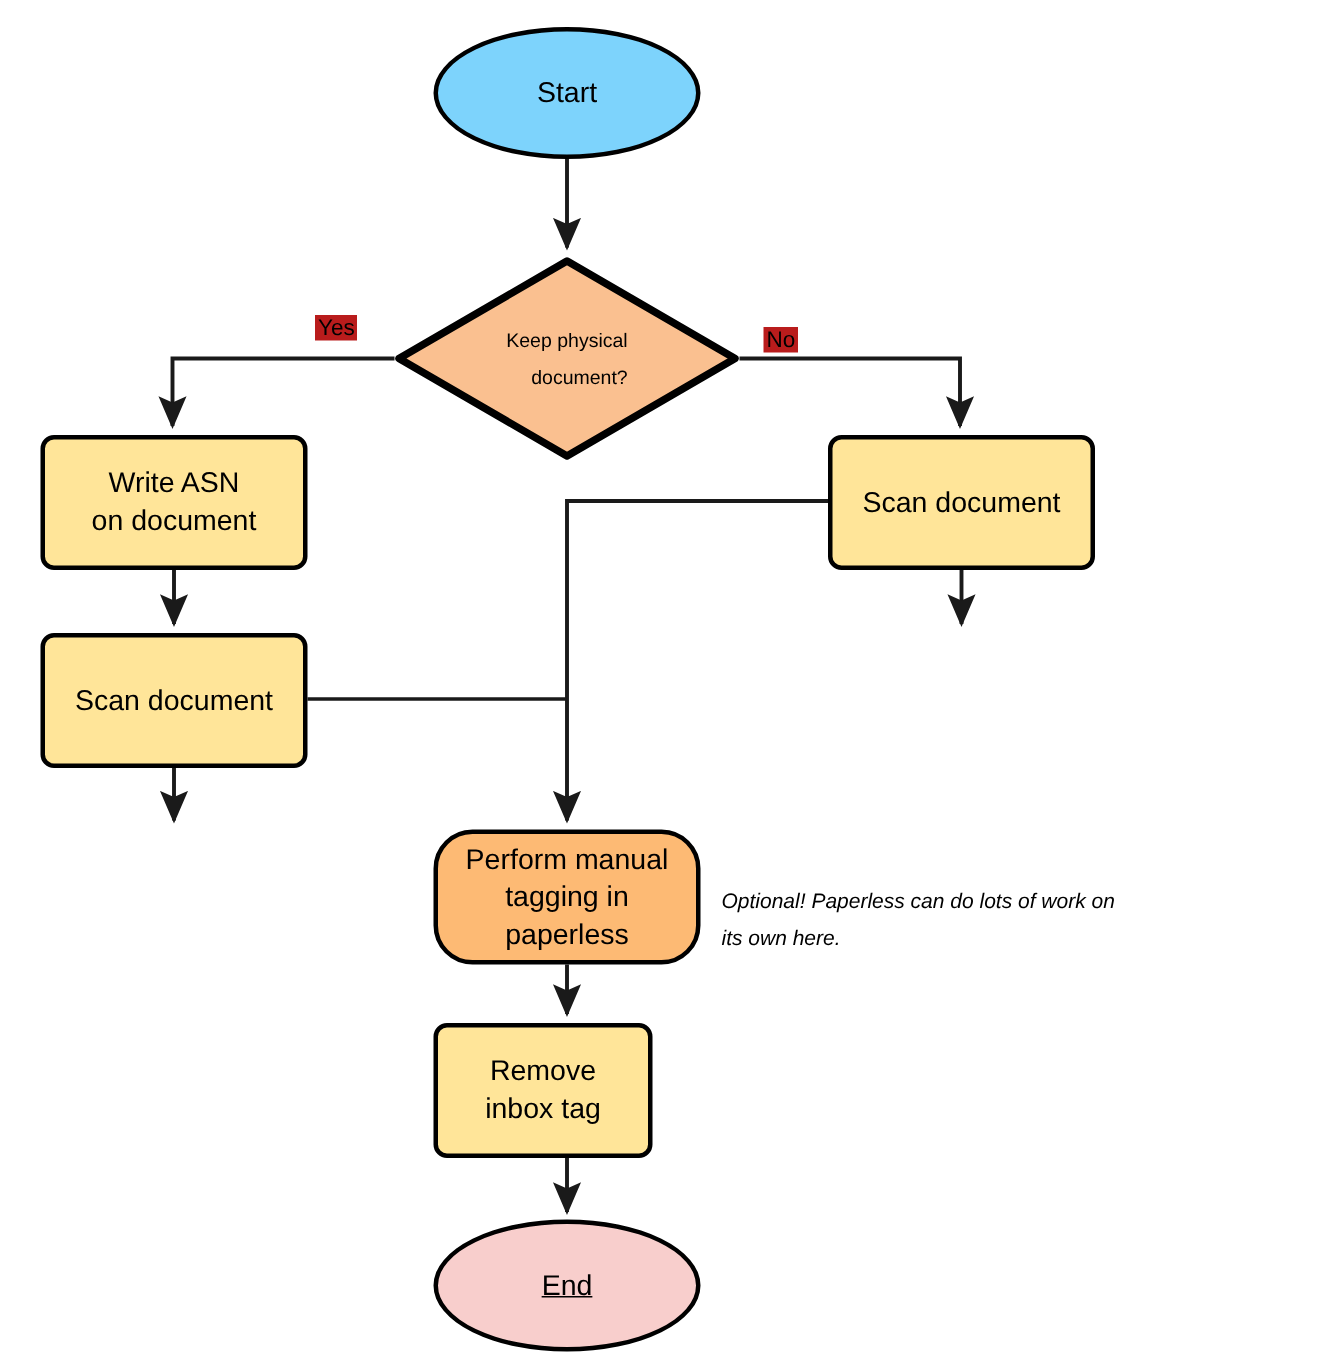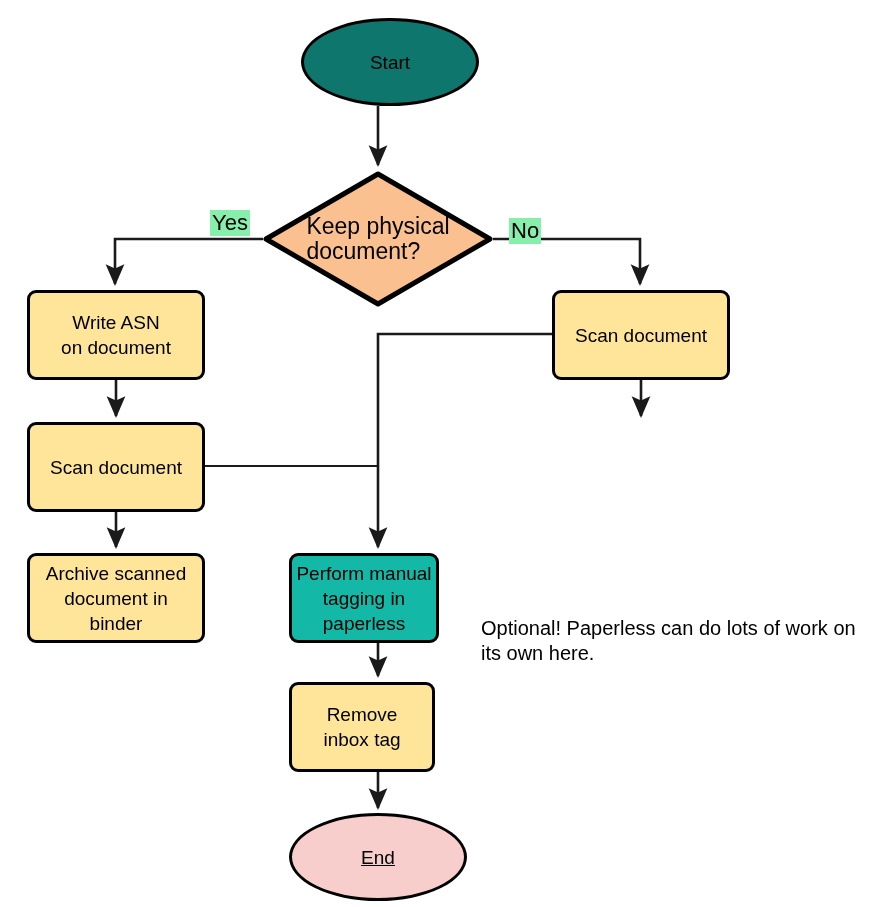--- a/index.html
+++ b/index.html
@@ -57,42 +57,42 @@
   .node-decision-shape {
     position: absolute;
     left: 0;
     top: 0;
     width: 100%;
     height: 100%;
   }
   .node-decision-label {
     position: relative;
     z-index: 2;
-    text-align: left;
-    font-size: 23px;
+    text-align: right;
+    font-size: 13px;
     line-height: 25px;
     color: #000000;
     white-space: pre-line;
   }
   .edge-label {
     position: absolute;
-    font-size: 22px;
+    font-size: 15px;
     color: #000000;
     z-index: 4;
-    background: #86efac;
+    background: #b91c1c;
     padding: 0 2px;
   }
   .annotation {
     position: absolute;
-    font-size: 20px;
+    font-style: italic;
+    font-size: 14px;
     line-height: 25px;
     color: #000000;
     z-index: 4;
     white-space: pre-line;
-    margin-top: 28px;
   }
 </style>
 </head>
 <body>
 
 <div id="flowchart-root">
 
   <svg id="edge-layer" viewBox="0 0 888 907" width="888" height="907" xmlns="http://www.w3.org/2000/svg">
     <defs>
       <marker id="arrowhead" markerWidth="9" markerHeight="9" refX="7.6" refY="4" orient="auto" markerUnits="strokeWidth">
@@ -114,53 +114,48 @@
 
     <path d="M552,334 L378,334 L378,547" stroke="#1a1a1a" stroke-width="2.6" fill="none" marker-end="url(#arrowhead)"></path>
 
     <path d="M205,466 L378,466" stroke="#1a1a1a" stroke-width="2.2" fill="none"></path>
 
     <path d="M378,643 L378,676" stroke="#1a1a1a" stroke-width="2.6" fill="none" marker-end="url(#arrowhead)"></path>
 
     <path d="M378,772 L378,808" stroke="#1a1a1a" stroke-width="2.6" fill="none" marker-end="url(#arrowhead)"></path>
   </svg>
 
-  <div class="node node-terminal" style="left:301px; top:18px; width:178px; height:88px; background:#0f766e;">
+  <div class="node node-terminal" style="left:289px; top:18px; width:178px; height:88px; background:#7dd3fc;">
     <span>Start</span>
   </div>
 
   <div class="node-decision-wrap" style="left:263px; top:171px; width:230px; height:136px;">
     <svg class="node-decision-shape" viewBox="0 0 230 136" preserveAspectRatio="none">
       <polygon points="115,3 227,68 115,133 3,68" fill="#fac090" stroke="#000000" stroke-width="5" stroke-linejoin="round"></polygon>
     </svg>
     <span class="node-decision-label">Keep physical
 document?</span>
   </div>
 
   <div class="node node-process" style="left:27px; top:290px; width:178px; height:90px; background:#ffe599;">
     <span>Write ASN
 on document</span>
   </div>
 
   <div class="node node-process" style="left:27px; top:422px; width:178px; height:90px; background:#ffe599;">
     <span>Scan document</span>
   </div>
 
-  <div class="node node-process" style="left:27px; top:553px; width:178px; height:90px; background:#ffe599;">
-    <span>Archive scanned
-document in
-binder</span>
-  </div>
 
   <div class="node node-process" style="left:552px; top:290px; width:178px; height:90px; background:#ffe599;">
     <span>Scan document</span>
   </div>
 
 
-  <div class="node node-process" style="left:289px; top:553px; width:150px; height:90px; background:#14b8a6;">
+  <div class="node node-process" style="left:289px; top:553px; width:178px; height:90px; background:#fdba74;border-radius:26px;">
     <span>Perform manual
 tagging in
 paperless</span>
   </div>
 
   <div class="node node-process" style="left:289px; top:682px; width:146px; height:90px; background:#ffe599;">
     <span>Remove
 inbox tag</span>
   </div>
 

